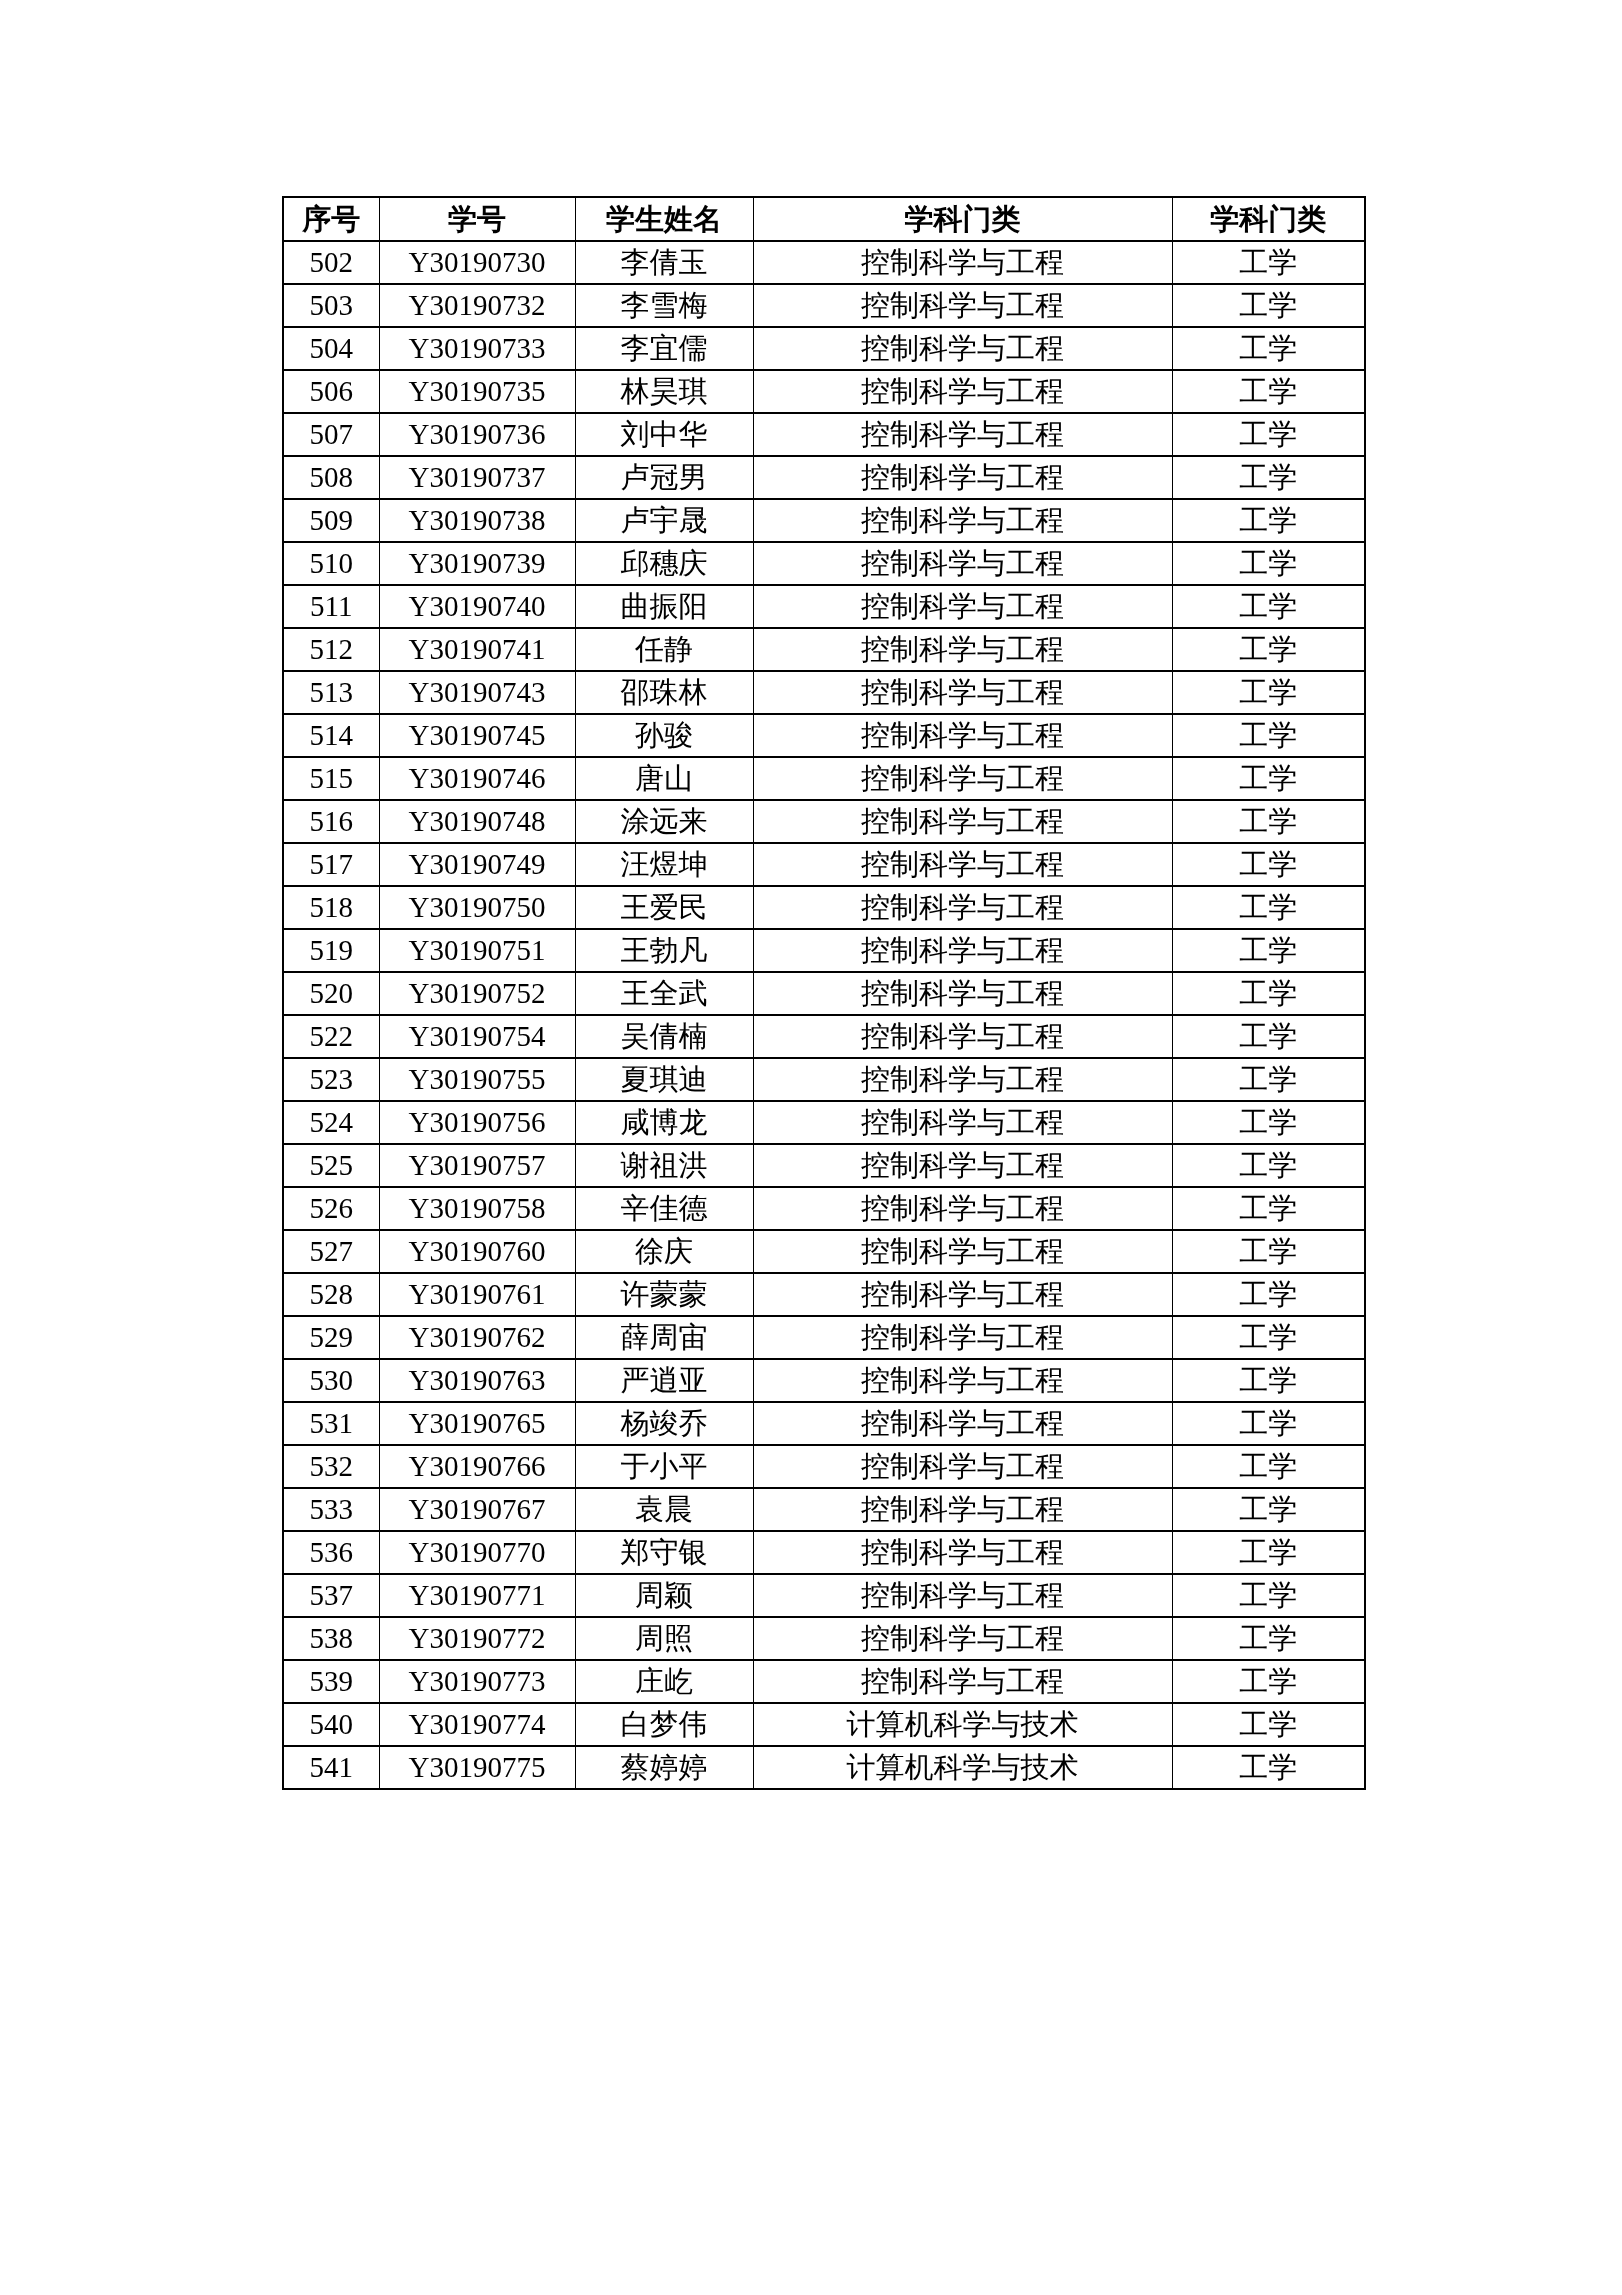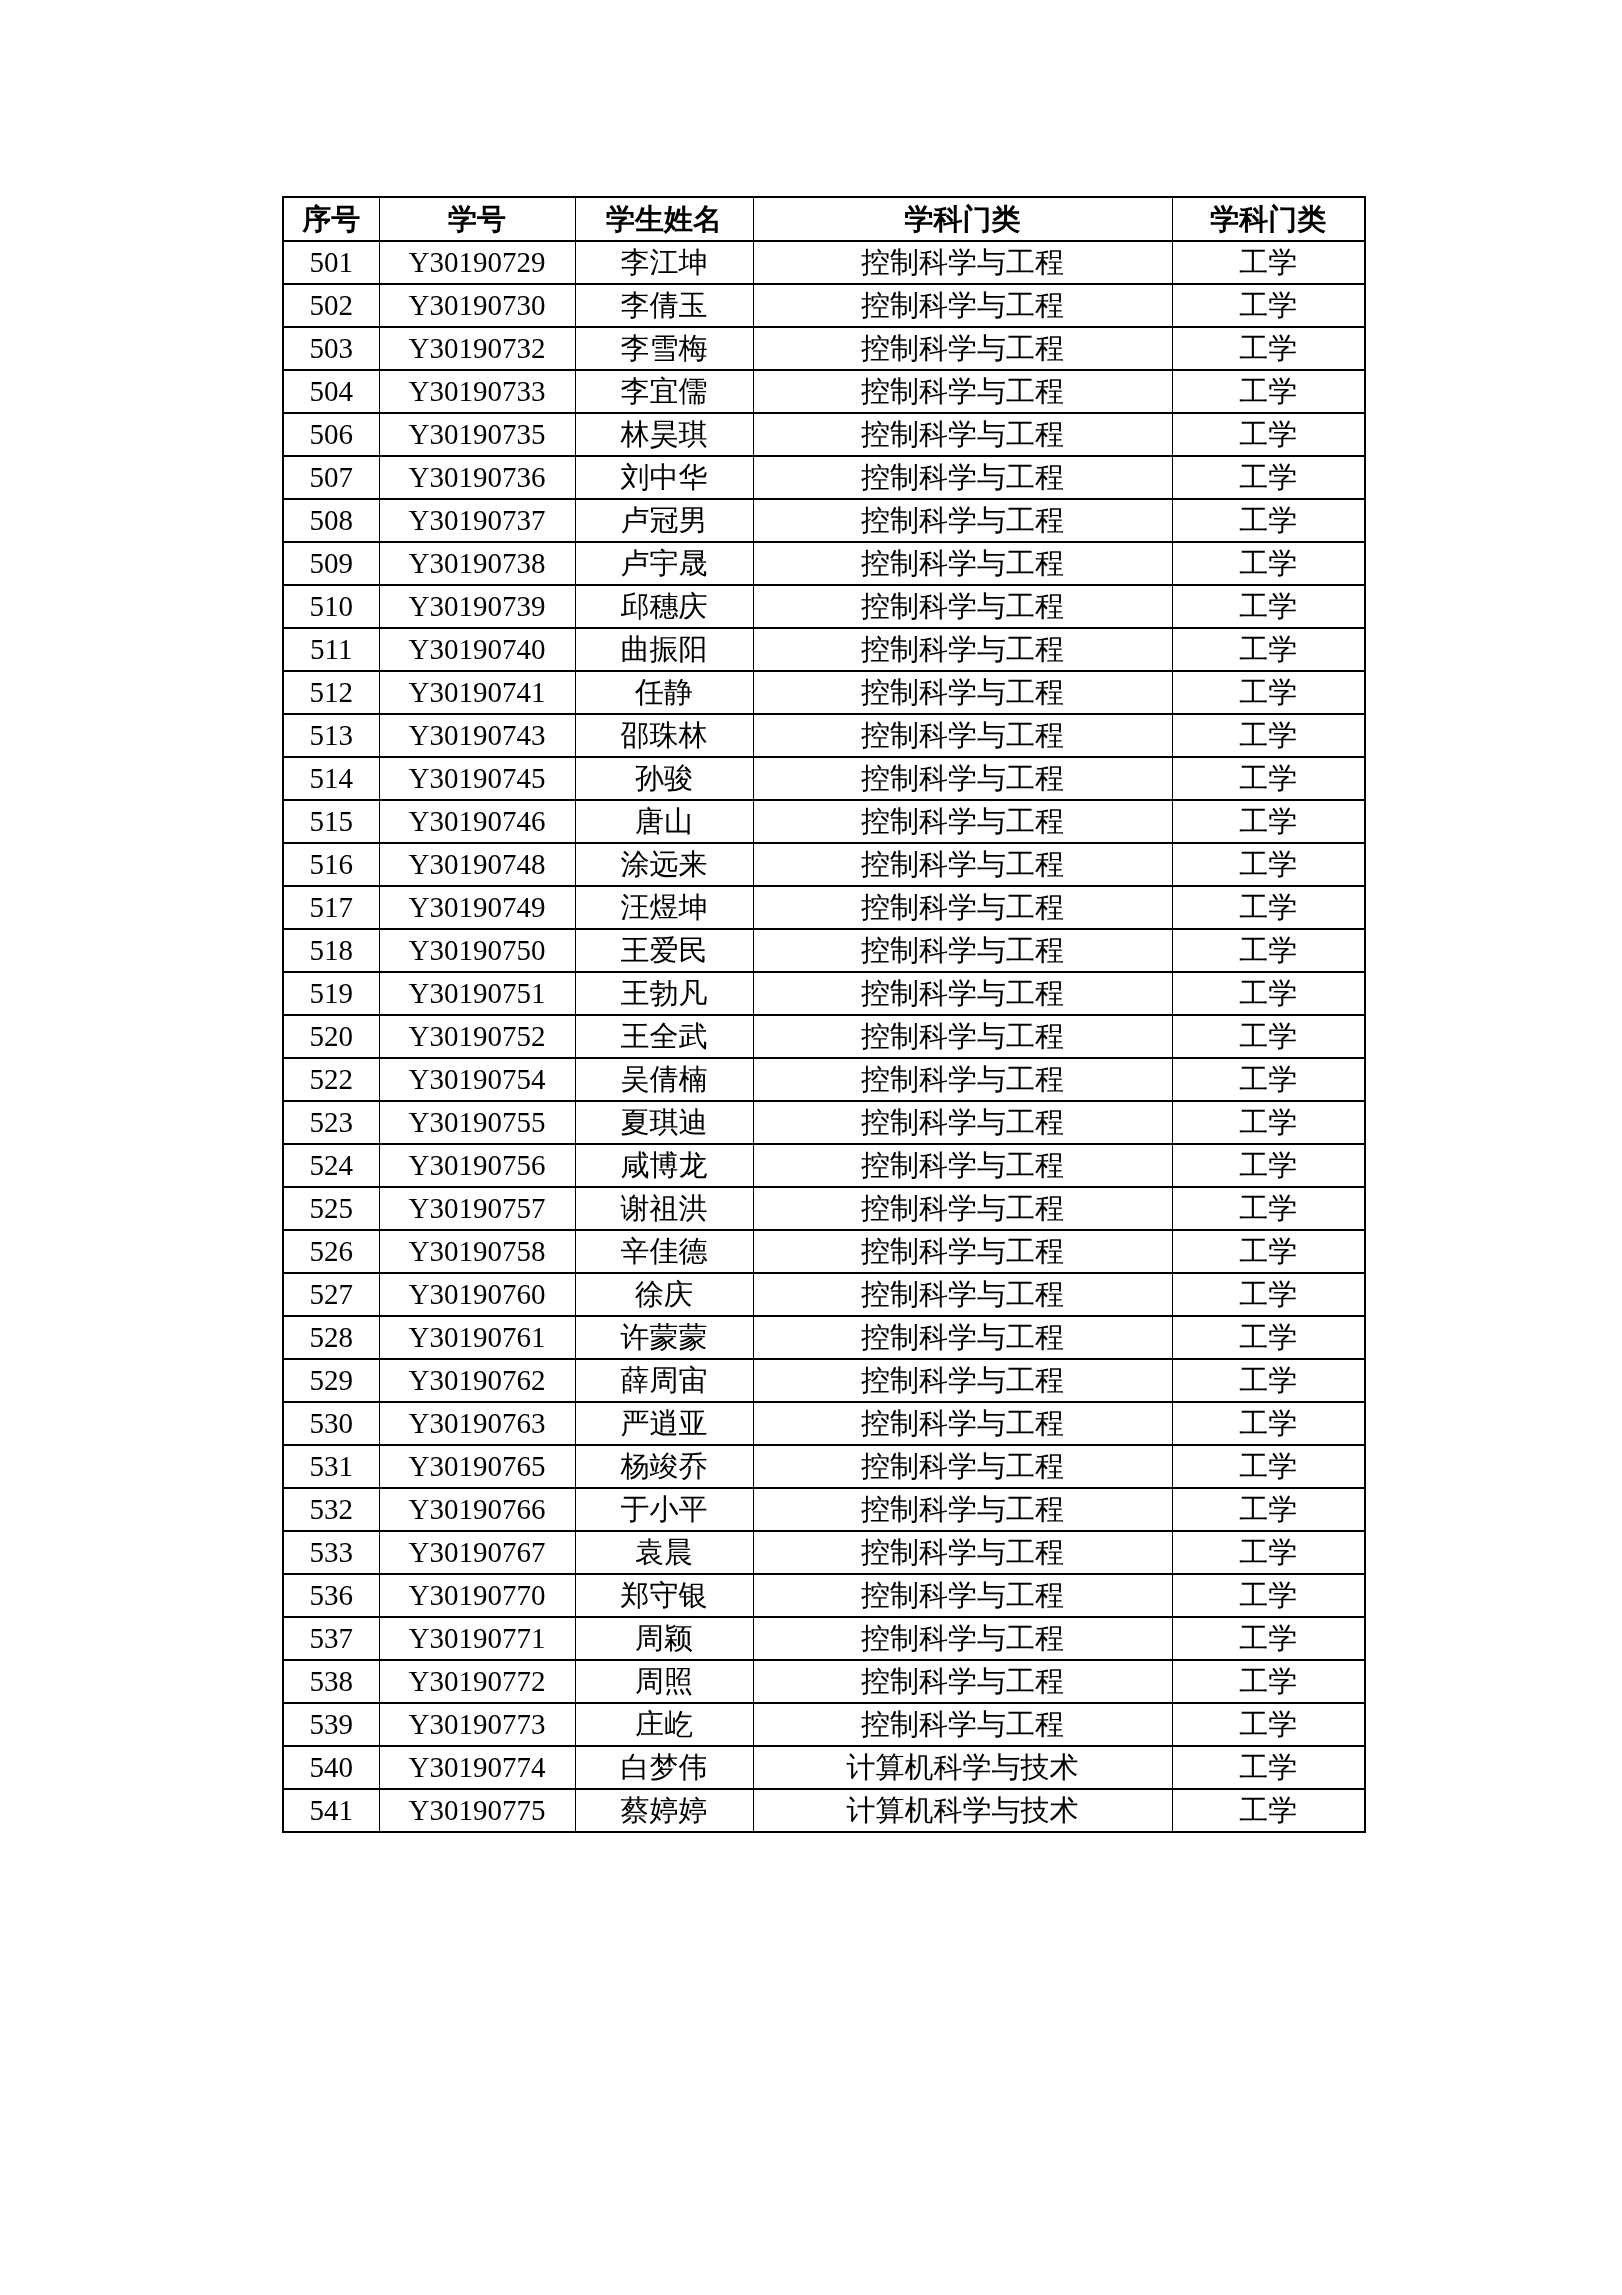--- a/index.html
+++ b/index.html
@@ -78,27 +78,20 @@
       <tr id="header-row">
           <th>序号</th>
           <th>学号</th>
           <th>学生姓名</th>
           <th>学科门类</th>
           <th>学科门类</th>
         </tr>
     </thead>
     <tbody id="table-body">
         <tr>
-          <td>501</td>
-          <td>Y30190729</td>
-          <td>李江坤</td>
-          <td>控制科学与工程</td>
-          <td>工学</td>
-        </tr>
-        <tr>
           <td>502</td>
           <td>Y30190730</td>
           <td>李倩玉</td>
           <td>控制科学与工程</td>
           <td>工学</td>
         </tr>
         <tr>
           <td>503</td>
           <td>Y30190732</td>
           <td>李雪梅</td>

